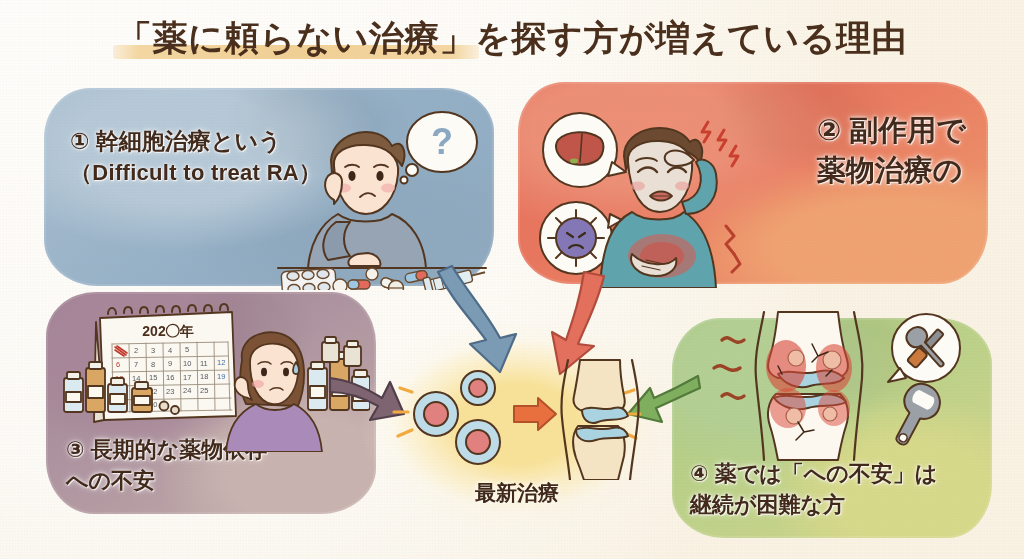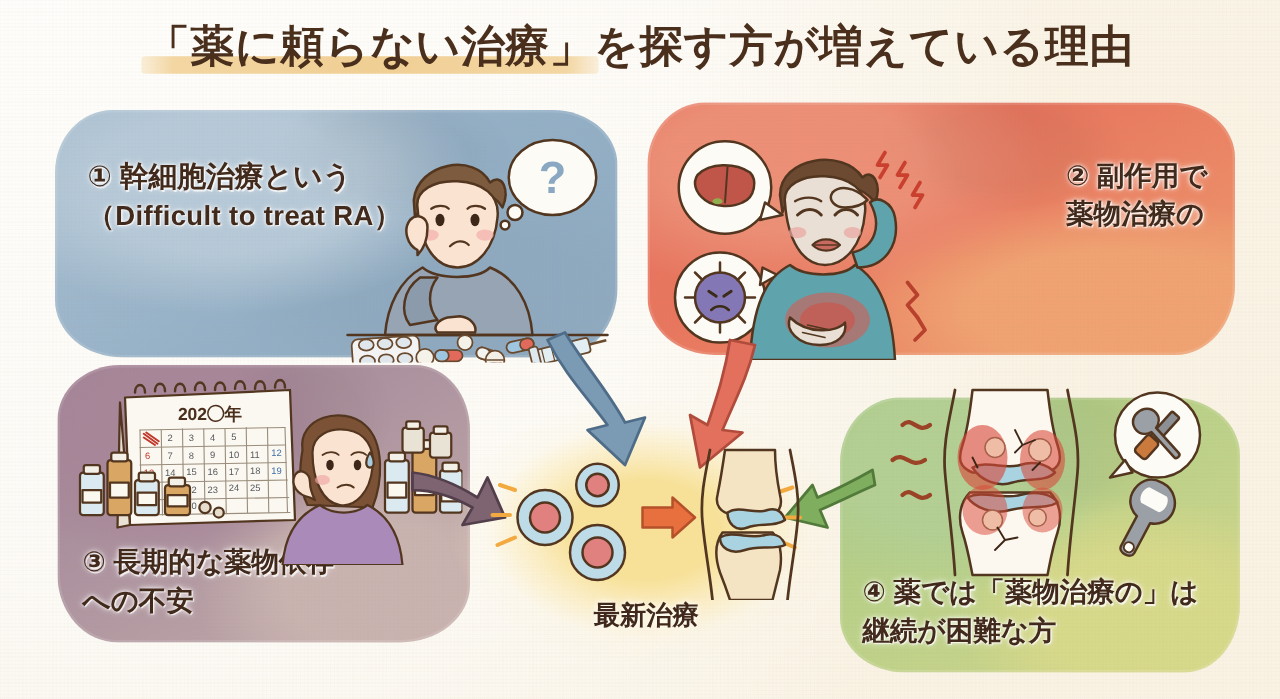--- a/index.html
+++ b/index.html
@@ -123,21 +123,21 @@
   #panel1 .txt .l2 { font-size: 22px; letter-spacing: .3px; }
 
   
   #panel2 {
     left: 518px; top: 82px; width: 470px; height: 202px;
     background:
       radial-gradient(ellipse 55% 65% at 25% 25%, #ec8f76 0 40%, rgba(0,0,0,0) 78%),
       radial-gradient(ellipse 60% 55% at 80% 82%, #f0a272 0 42%, rgba(0,0,0,0) 80%),
       linear-gradient(150deg, #e8705f 0%, #e8765e 40%, #ef9c6e 100%);
   }
-  #panel2 .txt { right: 22px; top: 28px; font-size: 22px; text-align: left; margin-top: 16px; }
+  #panel2 .txt { right: 22px; top: 28px; font-size: 29px; text-align: left; }
 
   
   #panel3 {
     left: 46px; top: 292px; width: 330px; height: 222px;
     border-radius: 50px 44px 56px 48px / 44px 52px 46px 54px;
     background:
       radial-gradient(ellipse 55% 60% at 28% 26%, #a78699 0 40%, rgba(0,0,0,0) 78%),
       radial-gradient(ellipse 55% 55% at 78% 80%, #c9b3b0 0 42%, rgba(0,0,0,0) 82%),
       linear-gradient(150deg, #9d7f92 0%, #ae94a0 45%, #c4aeab 100%);
   }
@@ -219,21 +219,21 @@
     <div class="txt">
       <div>③ 長期的な薬物依存</div>
       <div>への不安</div>
     </div>
   </div>
 
   <div class="panel" id="panel4">
     <div class="blobtex"></div>
     <div class="edge"></div>
     <div class="txt">
-      <div>④ 薬では「薬物治療の」は</div>
+      <div>④ 薬では「への不安」は</div>
       <div>継続が困難な方</div>
     </div>
   </div>
 
   <svg id="arrows" width="1024" height="559" viewBox="0 0 1024 559">
 
     <g>
       <path d="M438 272 C 452 300, 470 318, 486 340 L 470 344 L 500 372 L 516 334 L 500 338 C 486 312, 466 290, 452 266 Z" fill="#7b9ab4" stroke="#4e6c87" stroke-width="2.2" stroke-linejoin="round"></path>
     </g>
 

